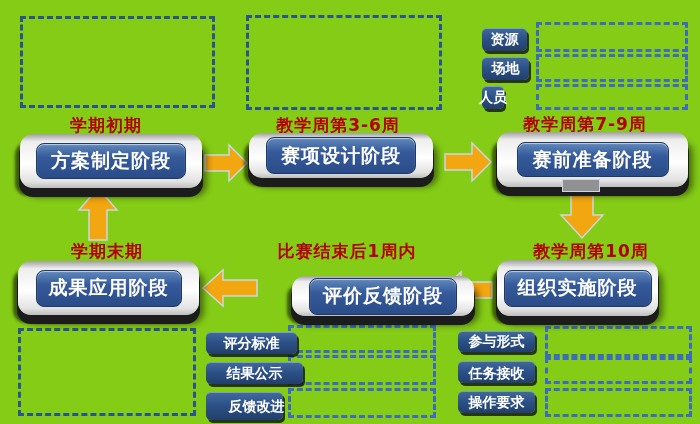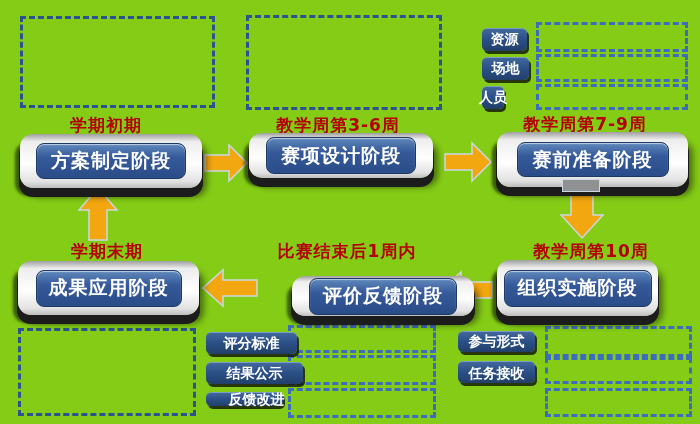--- a/index.html
+++ b/index.html
@@ -105,32 +105,35 @@
   </svg>
 
   <div class="abs dash-lg" style="left:18px;top:328px;width:178px;height:88px;"></div>
 
   <div class="abs tag" style="left:206px;top:332px;width:91px;height:22px;">
       <span>评分标准</span>
     </div>
   <div class="abs tag" style="left:206px;top:362px;width:97px;height:22px;">
       <span>结果公示</span>
     </div>
-  <div class="abs tag" style="left:206px;top:392px;width:77px;height:14px;padding-left:24px;">
+  <div class="abs tag" style="left:206px;top:392px;width:77px;height:28px;padding-left:24px;">
       <span>反馈改进</span>
     </div>
 
   <div class="abs dash-sm" style="left:288px;top:325px;width:148px;height:28px;"></div>
   <div class="abs dash-sm" style="left:288px;top:355px;width:148px;height:30px;"></div>
   <div class="abs dash-sm" style="left:288px;top:388px;width:148px;height:30px;"></div>
 
   <div class="abs tag" style="left:458px;top:331px;width:77px;height:21px;">
       <span>参与形式</span>
     </div>
   <div class="abs tag" style="left:458px;top:361px;width:77px;height:22px;align-items:flex-end;">
       <span>任务接收</span>
     </div>
+  <div class="abs tag" style="left:458px;top:391px;width:77px;height:22px;">
+      <span>操作要求</span>
+    </div>
 
   <div class="abs dash-sm" style="left:545px;top:326px;width:147px;height:31px;"></div>
   <div class="abs dash-sm" style="left:545px;top:357px;width:147px;height:27px;"></div>
   <div class="abs dash-sm" style="left:545px;top:388px;width:147px;height:29px;"></div>
 
 </div>
 
 </body></html>

